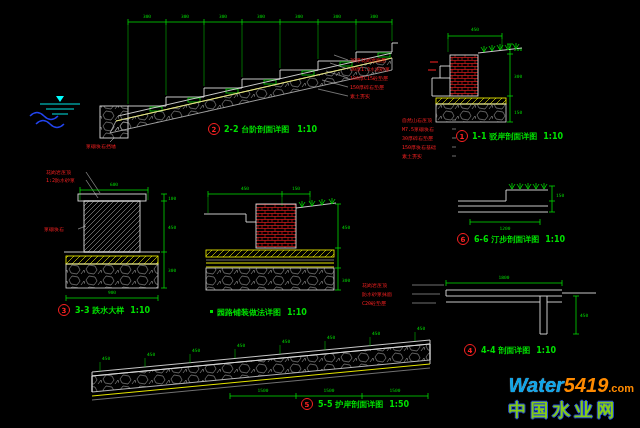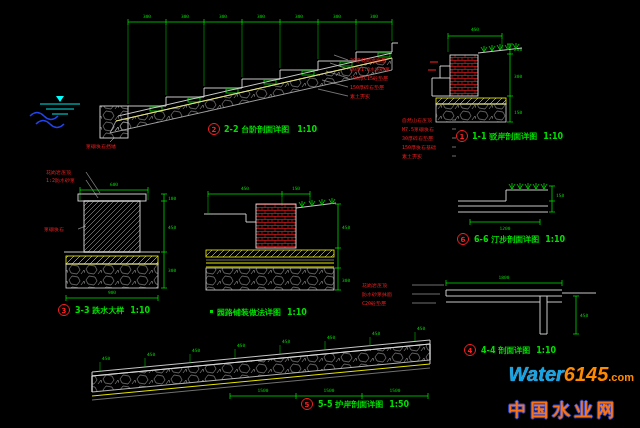--- a/index.html
+++ b/index.html
@@ -15,21 +15,21 @@
   svg .lnb {stroke:#2244ee;stroke-width:1.5;fill:none;}
   svg text{font-family:"DejaVu Sans Mono",monospace;}
   svg .tg4{fill:#00d800;font-size:4.5px;}
   svg .tr {fill:#ff2222;font-size:5px;}
   svg .cap{fill:#00e000;font-size:8px;font-weight:bold;font-family:"DejaVu Sans",sans-serif;}
   svg .bub{fill:#ff2222;font-size:7px;font-weight:bold;text-anchor:middle;font-family:"DejaVu Sans",sans-serif;}
   .logo{position:absolute;right:6px;bottom:6px;text-align:left;line-height:1.05;}
   .lg-water{color:#0ea5e9;font:italic bold 20px "Liberation Sans",sans-serif;text-shadow:0 0 1px #bfe0ff;}
   .lg-num{color:#ff8a00;font:italic bold 20px "Liberation Sans",sans-serif;}
   .lg-com{color:#ff8a00;font:bold 11px "Liberation Sans",sans-serif;}
-  .lg-cn{color:#f97316;font:bold 18px "DejaVu Sans",sans-serif;letter-spacing:4px;margin-top:12px;
+  .lg-cn{color:#84cc16;font:bold 18px "DejaVu Sans",sans-serif;letter-spacing:4px;margin-top:1px;
          text-shadow:-1px 0 #2346d8,1px 0 #2346d8,0 -1px #2346d8,0 1px #2346d8;}
 </style>
 </head>
 <body>
 
 <div class="stage">
 <svg width="640" height="428" viewBox="0 0 640 428">
   <defs>
     <pattern id="rub" width="17" height="11" patternUnits="userSpaceOnUse">
       <path d="M1,5 L4,1 L10,2 L12,6 L9,10 L3,9 Z M13,10 L16,6 L17,9" fill="none" stroke="#9f9f9f" stroke-width="0.6"></path>
@@ -272,17 +272,17 @@
       <circle cx="307" cy="404" r="5.5" class="lnr"></circle>
       <text class="bub" x="307" y="406.5">5</text>
       <text class="cap" x="318" y="407"><tspan>5-5 护岸剖面详图</tspan><tspan dx="6">1:50</tspan></text>
     </g>
   </g>
 </svg>
 
 
 <div class="logo">
   <div>
-    <span class="lg-water">Water</span><span class="lg-num">6145</span><span class="lg-com">.com</span>
+    <span class="lg-water">Water</span><span class="lg-num">5419</span><span class="lg-com">.com</span>
   </div>
   <div class="lg-cn">中国水业网</div>
 </div>
 </div>
 
 </body></html>

